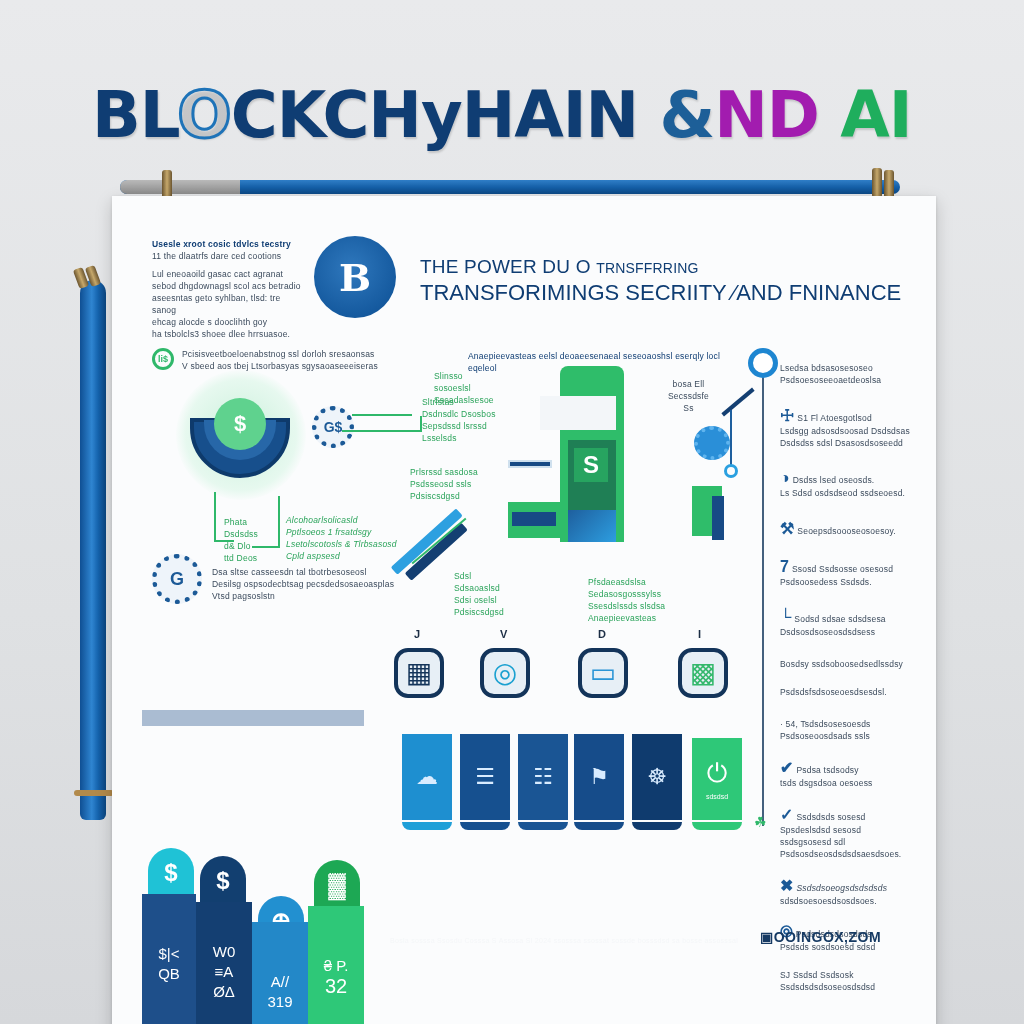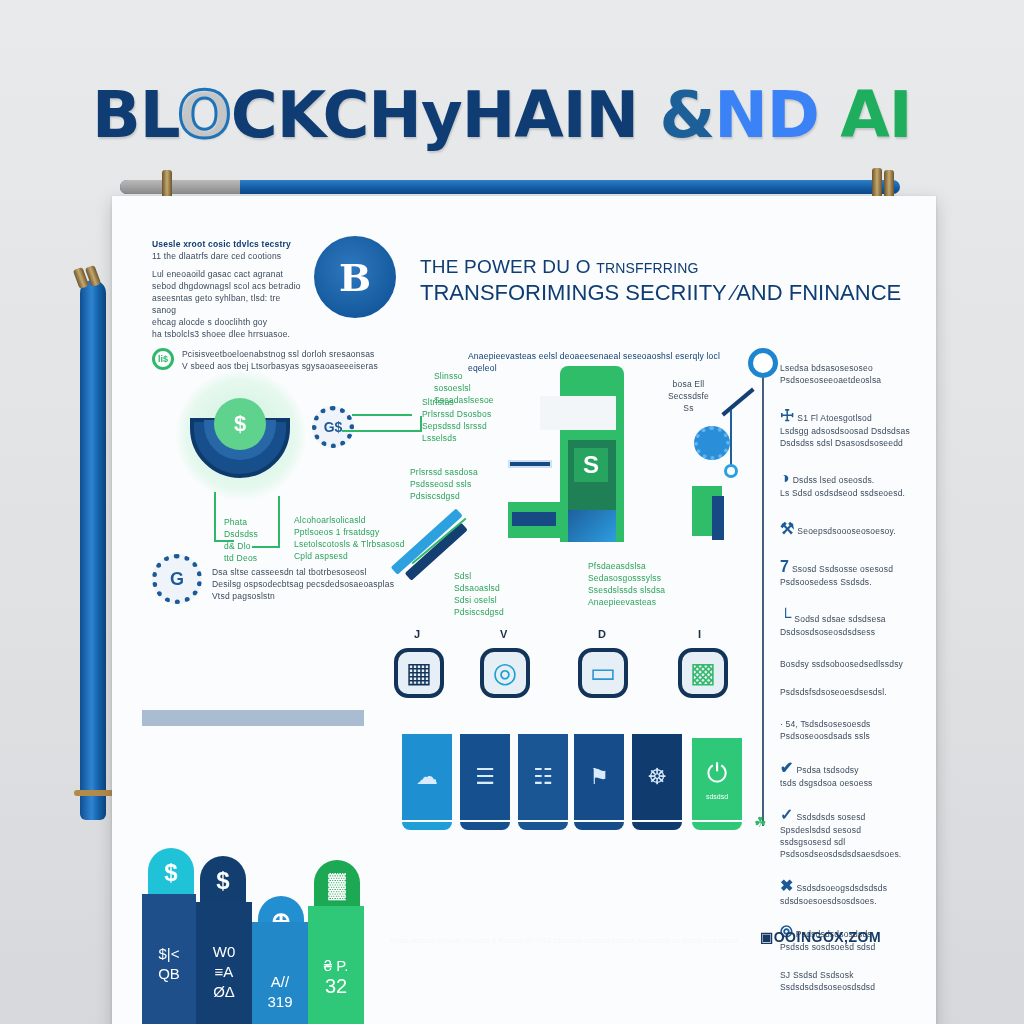--- a/index.html
+++ b/index.html
@@ -11,21 +11,21 @@
     }
     .title {
       position: absolute; left: 92px; top: 78px;
       font-family: "DejaVu Sans", sans-serif;
       font-weight: bold; font-size: 64px; letter-spacing: -1px;
       color: #0f3d73; white-space: nowrap;
       text-shadow: 1px 2px 2px rgba(0,0,0,0.15);
     }
     .title .o { color: transparent; -webkit-text-stroke: 3px #1e73b8; }
     .title .amp { color: #1d5f98; }
-    .title .green { color: #3b82f6; }
+    .title .green { color: #a21caf; }
     .title .green2 { color: #1fae5d; }
 
     .rod-top {
       position: absolute; left: 120px; top: 180px; width: 780px; height: 14px;
       background: linear-gradient(180deg, #2f7ec7 0%, #145ea6 55%, #0d4a86 100%);
       border-radius: 7px;
     }
     .rod-top .tan { position: absolute; left: 0; top: 0; width: 120px; height: 14px;
       background: linear-gradient(180deg,#b9b9b9,#8c8c8c); border-radius: 7px 0 0 7px; }
     .clip { position: absolute; width: 10px; height: 30px; border-radius: 3px;
@@ -183,21 +183,21 @@
   <div class="line-g" style="left:102px;top:296px;width:20px;height:50px;border-left-width:2px;border-bottom-width:2px;"></div>
   <div class="line-g" style="left:140px;top:300px;width:28px;height:52px;border-right-width:2px;border-bottom-width:2px;"></div>
   <div class="line-g" style="left:240px;top:218px;width:60px;height:16px;border-top-width:2px;"></div>
 
   <div style="position:absolute;left:112px;top:320px;">
     <div class="faux green">Phata</div>
     <div class="faux green">Dsdsdss</div>
     <div class="faux green">d&amp; Dlo</div>
     <div class="faux green">ttd Deos</div>
   </div>
-  <div style="position:absolute;left:182px;top:318px;">
+  <div style="position:absolute;left:174px;top:318px;font-style:italic;">
     <div class="faux green">Alcohoarlsolicasld</div>
     <div class="faux green">Pptlsoeos 1 frsatdsgy</div>
     <div class="faux green">Lsetolscotosls &amp; Tlrbsasosd</div>
     <div class="faux green">Cpld aspsesd</div>
   </div>
   <div style="position:absolute;left:356px;top:154px;width:260px;">
     <div class="faux blue">Anaepieevasteas eelsl deoaeesenaeal seseoaoshsl eserqly locl eqeleol</div>
   </div>
 
   <div style="position:absolute;left:100px;top:370px;width:200px;">
@@ -205,21 +205,21 @@
     <div class="faux">Desilsg ospsodecbtsag pecsdedsosaeoasplas</div>
     <div class="faux">Vtsd pagsoslstn</div>
   </div>
   <div style="position:absolute;left:322px;top:174px;">
     <div class="faux green">Slinsso</div>
     <div class="faux green">sosoeslsl</div>
     <div class="faux green">Sscadaslsesoe</div>
   </div>
   <div style="position:absolute;left:310px;top:200px;">
     <div class="faux green">Sltrlstas</div>
-    <div class="faux green">Prlsrssd Dsosbos</div>
+    <div class="faux green">Dsdnsdlc Dsosbos</div>
     <div class="faux green">Sepsdssd lsrssd</div>
     <div class="faux green">Lsselsds</div>
   </div>
   <div class="line-g" style="left:230px;top:220px;width:80px;height:16px;border-bottom-width:2px;border-right-width:2px;"></div>
 
   <div class="kiosk">
     <div class="screen-top"></div>
     <div class="panel"></div>
     <div class="shield">
         <span>S</span>
@@ -239,21 +239,21 @@
     <div class="faux green">Prlsrssd sasdosa</div>
     <div class="faux green">Psdsseosd ssls</div>
     <div class="faux green">Pdsiscsdgsd</div>
   </div>
   <div style="position:absolute;left:342px;top:374px;">
     <div class="faux green">Sdsl</div>
     <div class="faux green">Sdsaoaslsd</div>
     <div class="faux green">Sdsi oselsl</div>
     <div class="faux green">Pdsiscsdgsd</div>
   </div>
-  <div style="position:absolute;left:476px;top:364px;">
+  <div style="position:absolute;left:476px;top:380px;">
     <div class="faux green">Pfsdaeasdslsa</div>
     <div class="faux green">Sedasosgosssylss</div>
     <div class="faux green">Ssesdslssds slsdsa</div>
     <div class="faux green">Anaepieevasteas</div>
   </div>
   <div style="position:absolute;left:556px;top:182px;text-align:center;">
     <div class="faux">bosa Ell</div>
     <div class="faux">Secssdsfe</div>
     <div class="faux">Ss</div>
   </div>
@@ -279,21 +279,21 @@
       </div>
       <div class="note" style="margin-bottom: 20px;">
         <div class="faux">Psdsdsfsdsoseoesdsesdsl.</div>
       </div>
       <div class="note" style="margin-bottom: 16px;">
         <div class="faux">· 54, Tsdsdsosesoesds</div>
         <div class="faux">Psdsoseoosdsads ssls</div>
       </div>
       <div class="note" style="margin-bottom: 16px;"><span style="color: rgb(28, 90, 151); font-weight: bold; margin-right: 3px;">✔</span><div class="faux" style="display: inline;">Psdsa tsdsodsy</div><br><div class="faux">tsds dsgsdsoa oesoess</div></div>
       <div class="note" style="margin-bottom: 16px;"><span style="color: rgb(28, 90, 151); font-weight: bold; margin-right: 3px;">✓</span><div class="faux" style="display: inline;">Ssdsdsds sosesd</div><br><div class="faux">Spsdeslsdsd sesosd</div><div class="faux">ssdsgsosesd sdl</div><div class="faux">Psdsosdseosdsdsdsaesdsoes.</div></div>
-      <div class="note" style="margin-bottom: 16px;"><span style="color: rgb(28, 90, 151); font-weight: bold; margin-right: 3px;">✖</span><div class="faux" style="display: inline;">Ssdsdsoeogsdsdsdsds</div><br><div class="faux">sdsdsoesoesdsosdsoes.</div></div>
+      <div class="note" style="margin-bottom: 16px;"><span style="color: rgb(28, 90, 151); font-weight: bold; margin-right: 3px;">✖</span><div class="faux" style="display: inline; font-style: italic;">Ssdsdsoeogsdsdsdsds</div><br><div class="faux">sdsdsoesoesdsosdsoes.</div></div>
       <div class="note" style="margin-bottom: 16px;"><span style="color: rgb(28, 90, 151); font-weight: bold; margin-right: 3px;">⦾</span><div class="faux" style="display: inline;">Psdsdsdsdsosdsds</div><br><div class="faux">Psdsds sosdsoesd sdsd</div></div>
       <div class="note" style="margin-bottom: 16px;">
         <div class="faux">SJ Ssdsd Ssdsosk</div>
         <div class="faux">Ssdsdsdsdsoseosdsdsd</div>
       </div>
     </div>
 
   <div id="tiles-host">
       <div class="tile-label" style="left: 302px; top: 432px;">J</div>
       <div class="tile" style="left: 282px; top: 452px;">

